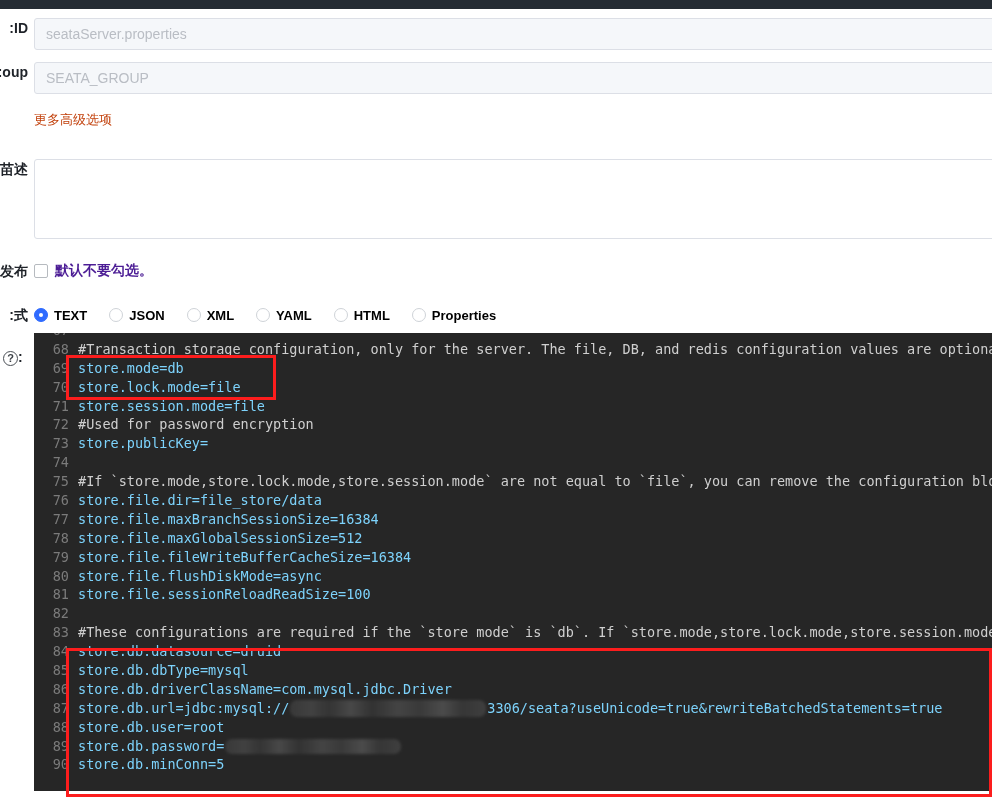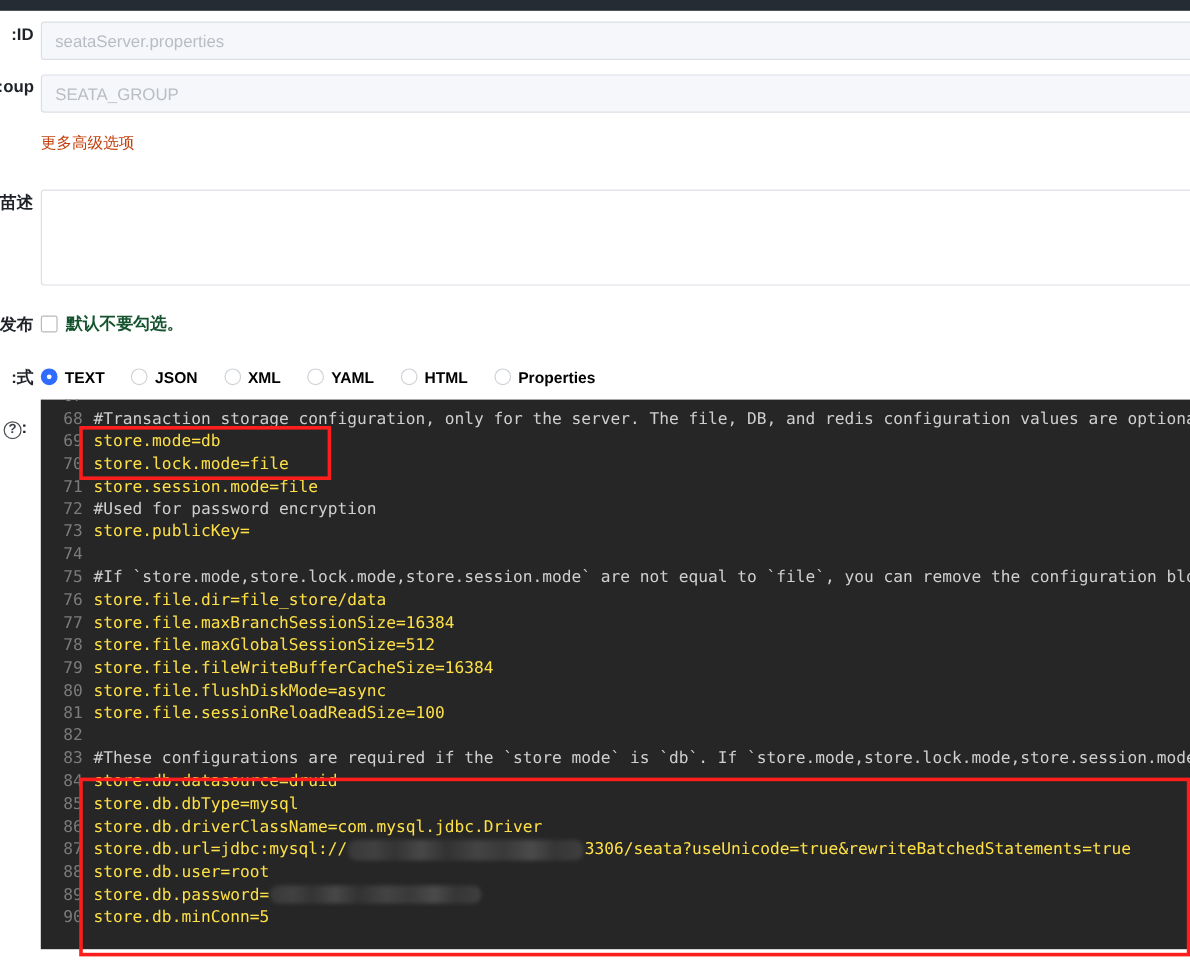--- a/index.html
+++ b/index.html
@@ -88,21 +88,21 @@
 
   .cb-wrap { display: flex; align-items: center; gap: 7px; height: 20px; }
   .cbx {
     width: 14px; height: 14px;
     border: 1px solid #b6babf;
     border-radius: 2px;
     background: #fff;
     display: inline-block;
     flex: 0 0 14px;
   }
-  .cb-text { font-size: 14px; font-weight: bold; color: #14532d; }
+  .cb-text { font-size: 14px; font-weight: bold; color: #4c1d95; }
 
   .radio-group { display: flex; align-items: center; height: 20px; }
   .radio-item {
     display: flex; align-items: center;
     margin-right: 22px;
     cursor: pointer;
   }
   .radio-item:last-child { margin-right: 0; }
   .rdo {
     width: 14px; height: 14px;
@@ -163,21 +163,21 @@
   }
   .ln {
     flex: 0 0 44px;
     text-align: right;
     padding-right: 9px;
     color: #7b7b7b;
     user-select: none;
   }
   .ctext {
     flex: 1 1 auto;
-    color: #fde047;
+    color: #7dd3fc;
     position: relative;
   }
   .ctext.cmt { color: #cfcfcf; }
 
   .redact {
     display: inline-block;
     vertical-align: middle;
     border-radius: 7px;
     background:
       linear-gradient(90deg,

